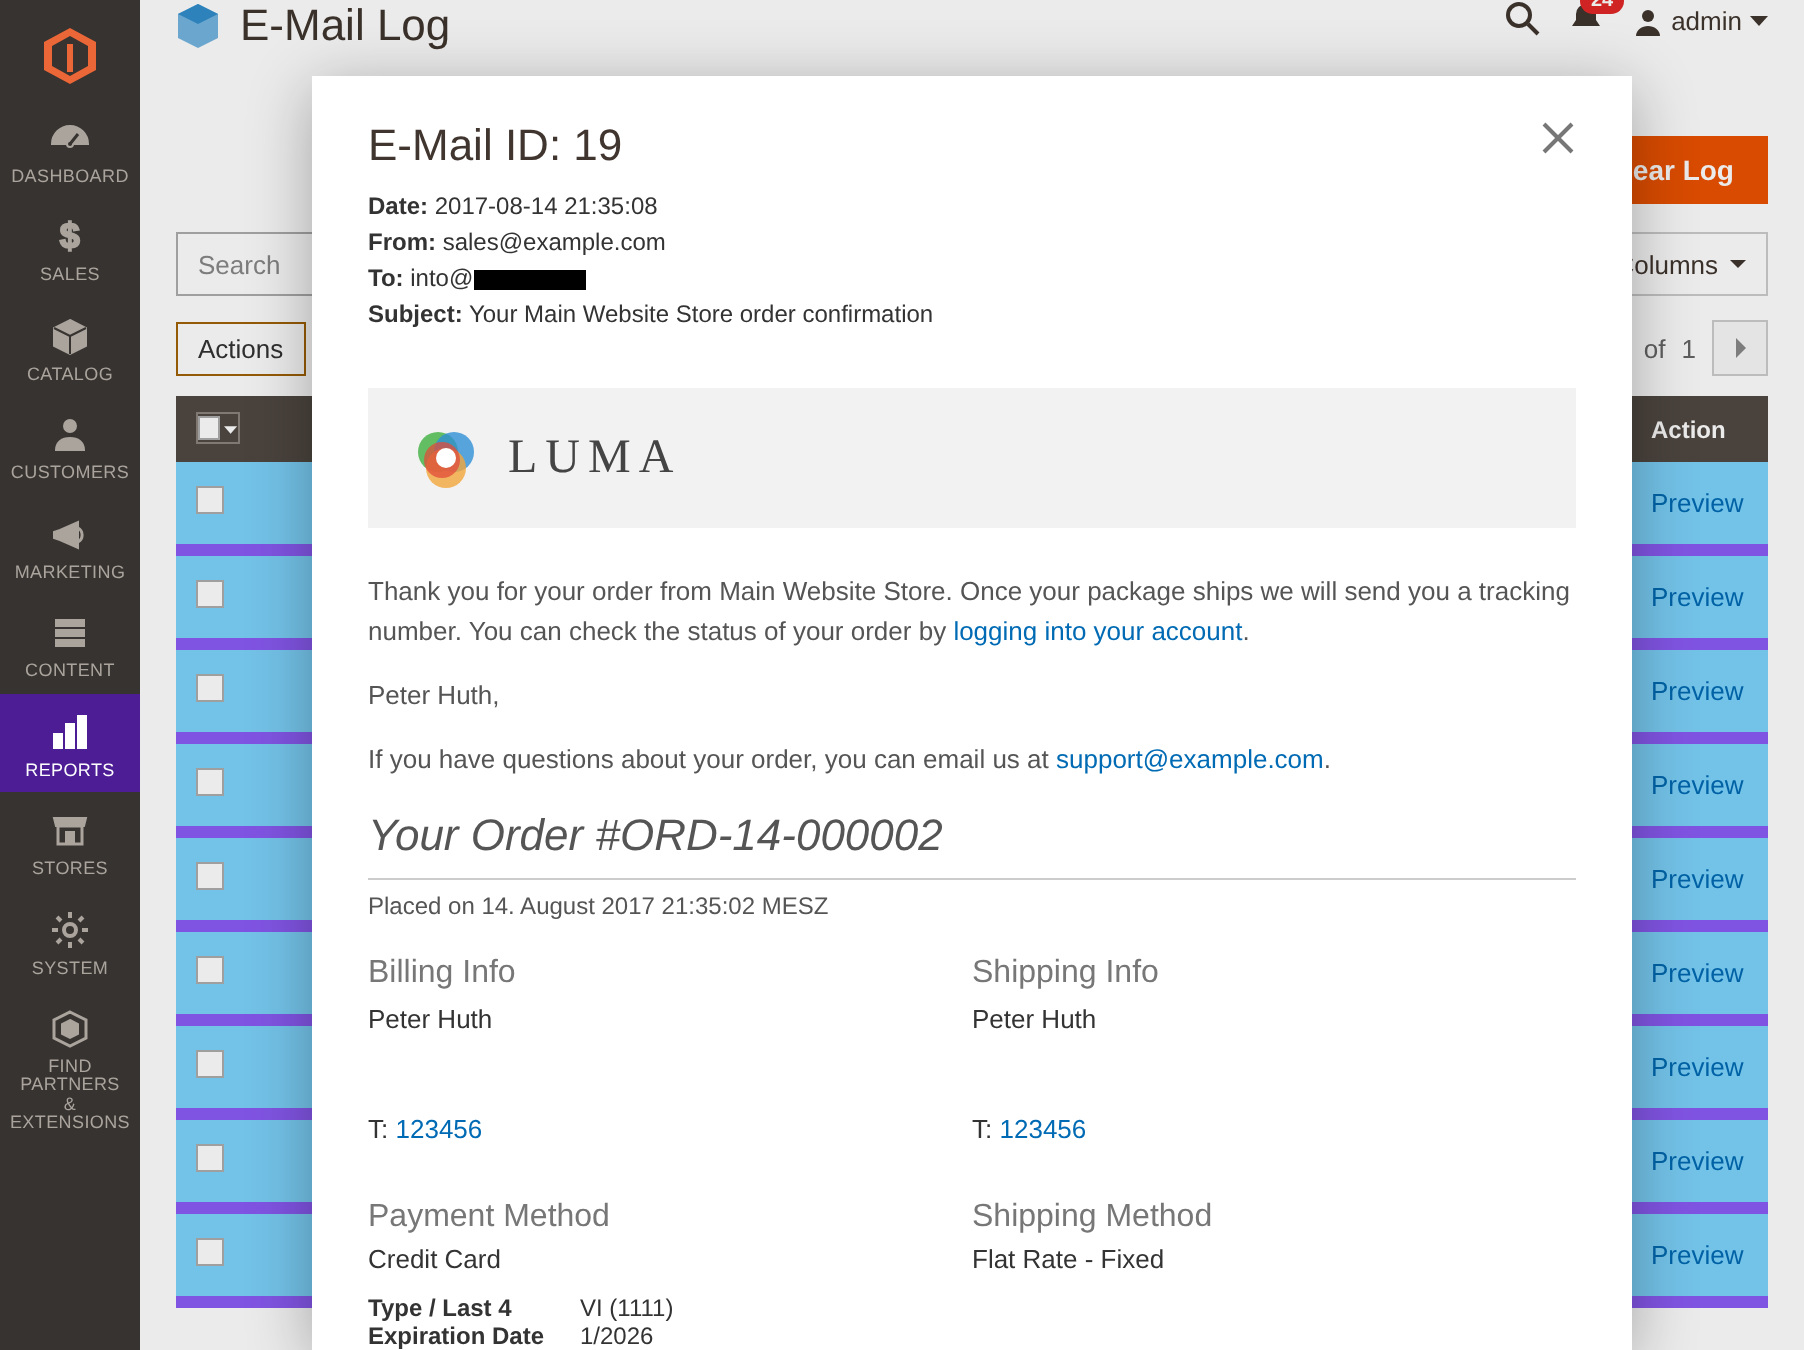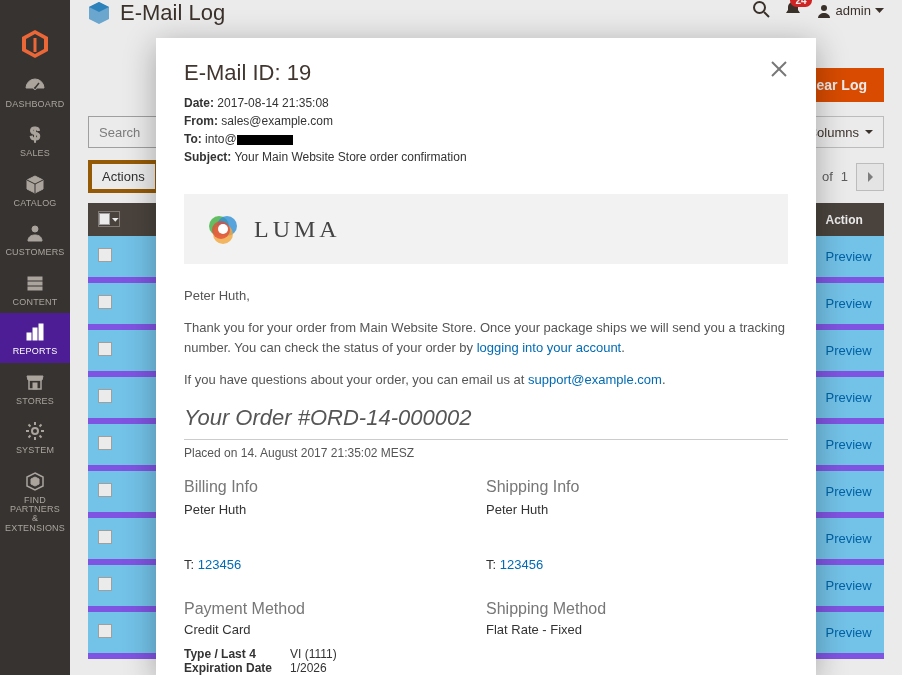--- a/index.html
+++ b/index.html
@@ -1,21 +1,21 @@
 <!DOCTYPE html>
 <html><head>
 <meta charset="utf-8">
 <style>
 * { margin: 0; padding: 0; box-sizing: border-box; }
 body { font-family: "Helvetica Neue", Arial, sans-serif; font-size: 13px; color: #333; background: #f5f5f5; overflow: hidden; }
 
 .app { display: flex; height: 675px; width: 902px; position: relative; }
 
 
-.sidebar { width: 70px; background: #373330; display: flex; flex-direction: column; padding-top: 22px; }
+.sidebar { width: 70px; background: #373330; display: flex; flex-direction: column; padding-top: 6px; }
 .logo-wrap { width: 70px; height: 44px; display: flex; align-items: center; justify-content: center; }
 .logo-svg { width: 32px; height: 32px; }
 .side-item { width: 70px; padding: 8px 0 6px; display: flex; flex-direction: column; align-items: center; color: #aaa49d; font-size: 9px; letter-spacing: 0.2px; cursor: pointer; }
 .side-item.active { background: #4c1d95; color: #fff; }
 .side-ico { width: 22px; height: 22px; margin-bottom: 4px; display: flex; align-items: center; justify-content: center; }
 .side-ico svg { width: 22px; height: 22px; fill: currentColor; stroke: currentColor; }
 .side-label { text-align: center; line-height: 1.05; padding: 0 2px; }
 
 
 .main { flex: 1; background: #fff; position: relative; overflow: hidden; }
@@ -29,21 +29,21 @@
 
 .content { padding: 0 18px; }
 .action-row { display: flex; justify-content: flex-end; margin: 18px 0 14px; }
 .btn-primary { background: #eb5202; color: #fff; border: 1px solid #eb5202; padding: 8px 16px; font-size: 14px; font-weight: 600; cursor: pointer; }
 
 .filter-row { display: flex; align-items: stretch; gap: 8px; margin-bottom: 12px; }
 .search-box { flex: 1; height: 32px; border: 1px solid #adadad; padding: 0 10px; font-size: 13px; color: #888; display: flex; align-items: center; }
 .columns-btn { border: 1px solid #ccc; padding: 6px 10px; display: flex; align-items: center; gap: 6px; font-size: 13px; color: #41362f; background: #fff; cursor: pointer; }
 
 .ctrl-row { display: flex; align-items: center; justify-content: space-between; margin-bottom: 10px; }
-.actions-dd { border: 4px solid #a16207; padding: 5px 10px; font-size: 13px; background: #fff; display: inline-flex; align-items: center; gap: 4px; cursor: pointer; }
+.actions-dd { border: 1px solid #a16207; padding: 5px 10px; font-size: 13px; background: #fff; display: inline-flex; align-items: center; gap: 4px; cursor: pointer; }
 .pager { display: flex; align-items: center; gap: 8px; font-size: 13px; color: #666; }
 .pg-input { width: 34px; height: 28px; border: 1px solid #adadad; text-align: center; font-size: 13px; }
 .pg-arrow { width: 28px; height: 28px; border: 1px solid #ccc; background: #f8f8f8; display: flex; align-items: center; justify-content: center; cursor: pointer; }
 
 .grid { width: 100%; border-collapse: collapse; }
 .grid th { background: #514943; color: #fff; font-size: 12px; font-weight: 600; text-align: left; padding: 8px 10px; }
 .grid td { background: #7dd3fc; border-bottom: 6px solid #8b5cf6; padding: 12px 10px; font-size: 13px; color: #333; }
 .chk { width: 14px; height: 14px; border: 1px solid #adadad; background: #fff; display: inline-block; }
 .hchk { background: #514943; border: 1px solid #8a837d; display: inline-flex; align-items: center; justify-content: center; width: 22px; height: 16px; }
 .hchk .chk { width: 12px; height: 12px; }
@@ -129,20 +129,29 @@
             <svg viewBox="0 0 22 22">
               <circle cx="11" cy="7" r="3" fill="currentColor"></circle>
               <path d="M4 19c0-4 3-6 7-6s7 2 7 6z" fill="currentColor"></path>
             </svg>
           </span>
           <span class="side-label">CUSTOMERS</span>
         </div>
         <div class="side-item">
           <span class="side-ico">
             <svg viewBox="0 0 22 22">
+              <path d="M3 10v3l3 1 9 4V5l-9 4z" fill="currentColor"></path>
+              <path d="M15 8a4 4 0 0 1 0 7" fill="none" stroke-width="1.5"></path>
+            </svg>
+          </span>
+          <span class="side-label">MARKETING</span>
+        </div>
+        <div class="side-item">
+          <span class="side-ico">
+            <svg viewBox="0 0 22 22">
               <rect x="4" y="5" width="14" height="3" fill="currentColor"></rect>
               <rect x="4" y="10" width="14" height="3" fill="currentColor"></rect>
               <rect x="4" y="15" width="14" height="3" fill="currentColor"></rect>
             </svg>
           </span>
           <span class="side-label">CONTENT</span>
         </div>
         <div class="side-item active">
           <span class="side-ico">
             <svg viewBox="0 0 22 22">
@@ -350,24 +359,24 @@
             <svg class="luma-logo" viewBox="0 0 34 34">
               <circle cx="13" cy="14" r="10" fill="#4ab54a" opacity="0.85"></circle>
               <circle cx="21" cy="14" r="10" fill="#2f8fd6" opacity="0.8"></circle>
               <circle cx="17" cy="22" r="10" fill="#f2a63b" opacity="0.8"></circle>
               <circle cx="15" cy="18" r="9" fill="#e24b3b" opacity="0.75"></circle>
               <circle cx="17" cy="17" r="5" fill="#fff"></circle>
             </svg>
             <span class="luma-text">LUMA</span>
           </div>
 
-          <div class="eb-text">Peter Huth,</div>
           <div class="eb-text">
             <span>Thank you for your order from Main Website Store. Once your package ships we will send you a tracking number. You can check the status of your order by </span><a class="eb-link">logging into your account</a><span>.</span>
           </div>
+          <div class="eb-text">Peter Huth,</div>
           <div class="eb-text">
             <span>If you have questions about your order, you can email us at </span><a class="eb-link">support@example.com</a><span>.</span>
           </div>
 
           <div class="order-h">Your Order #ORD-14-000002</div>
           <hr class="hr">
           <div class="placed">Placed on 14. August 2017 21:35:02 MESZ</div>
 
           <div class="info-grid">
             <div class="info-col">

